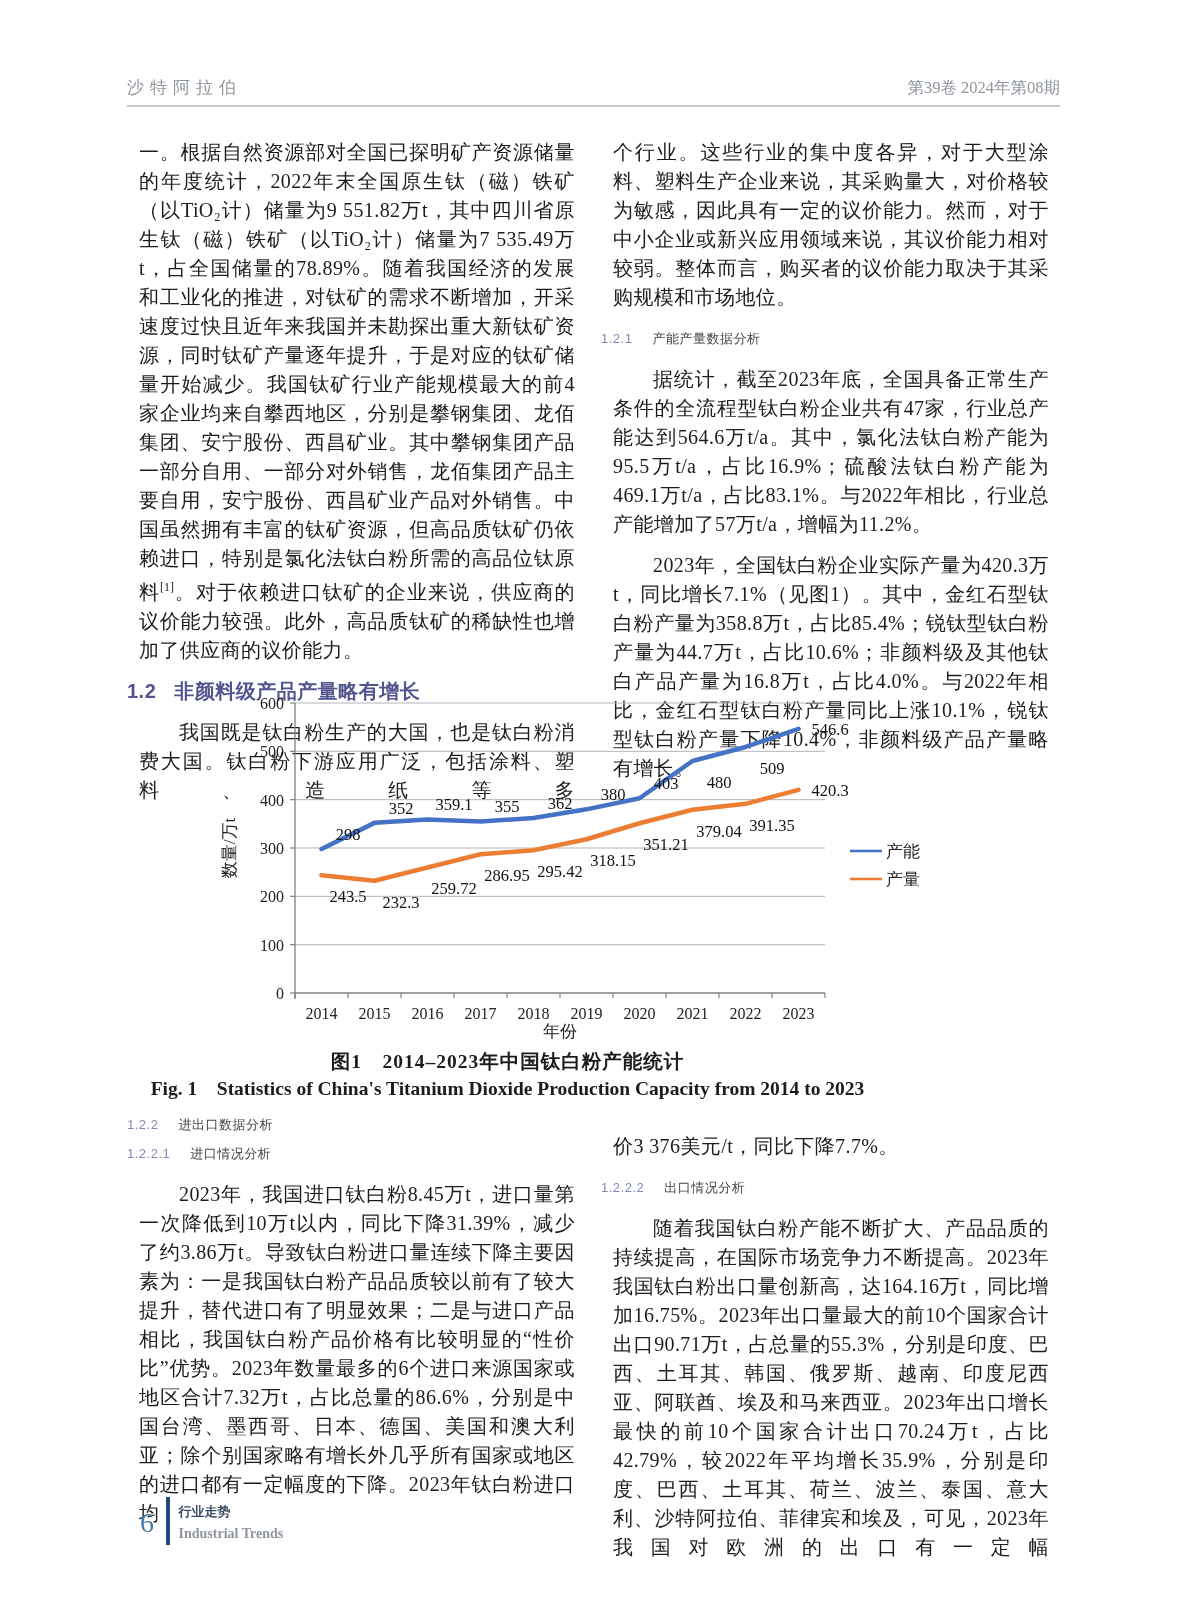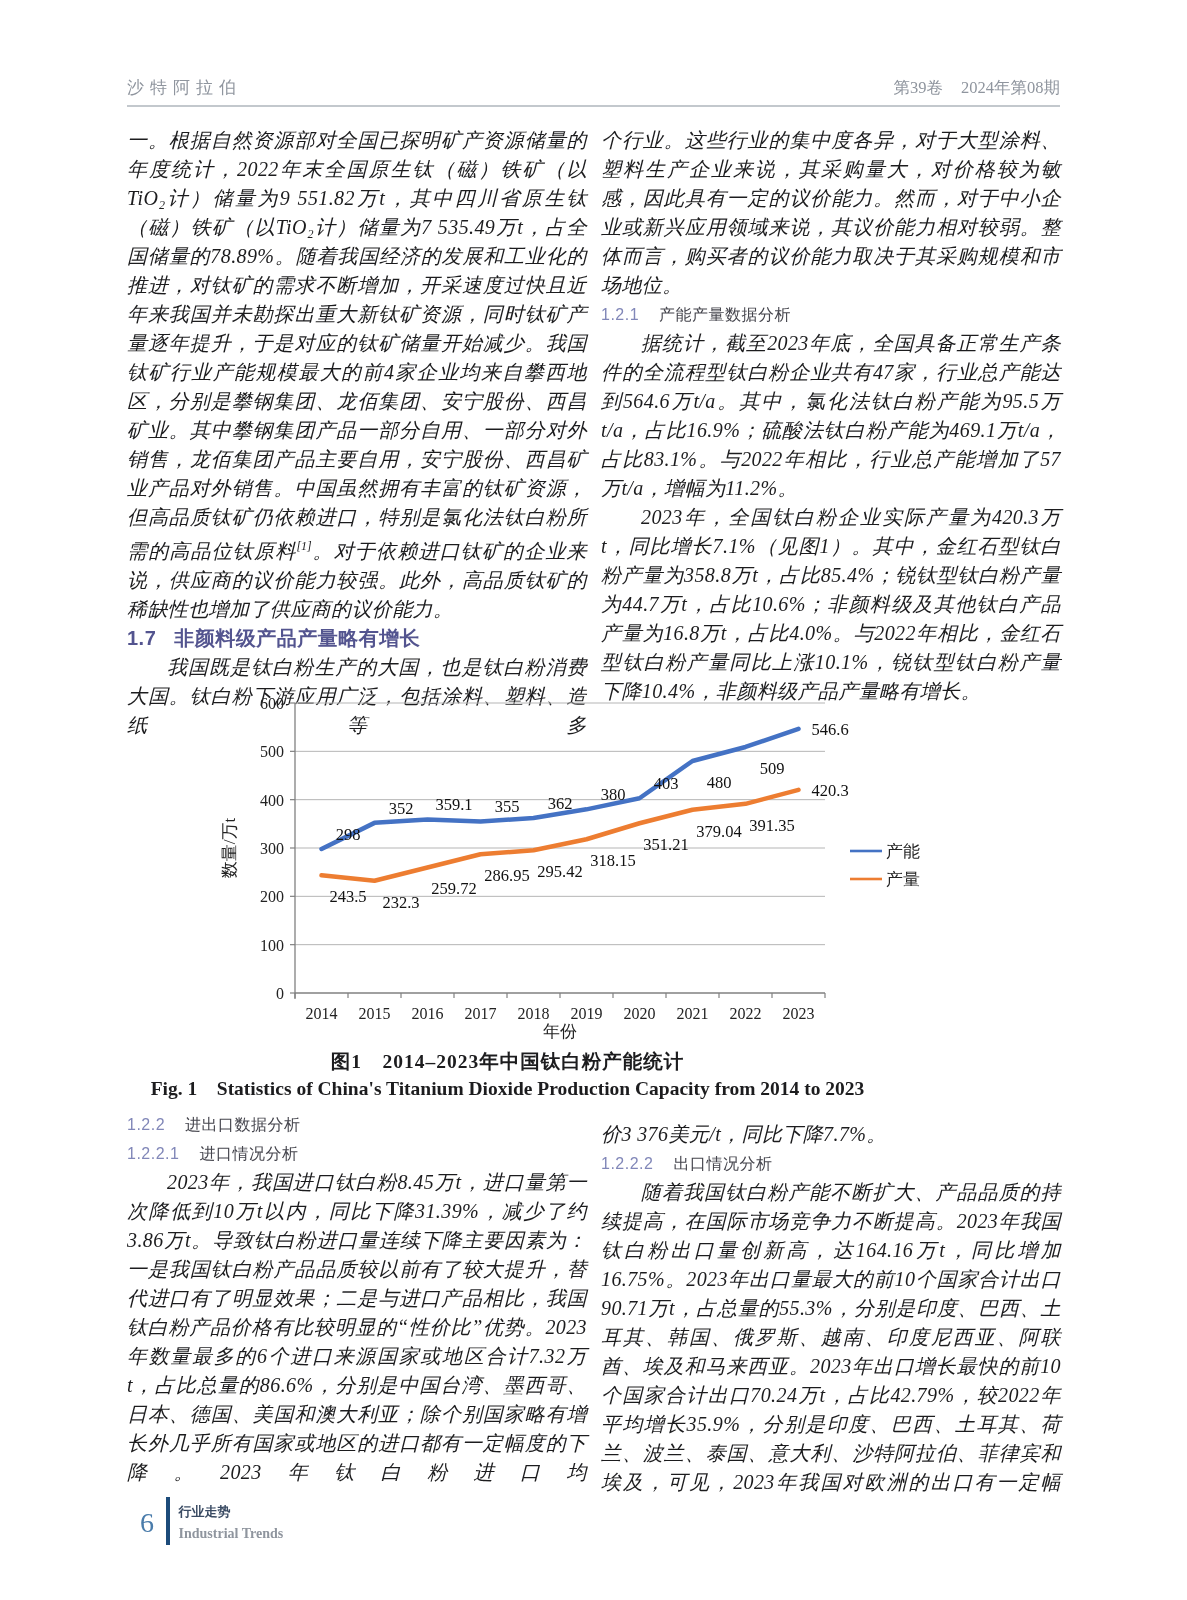--- a/index.html
+++ b/index.html
@@ -3,36 +3,36 @@
 <meta charset="utf-8">
 <style>
   html,body{margin:0;padding:0;background:#ffffff;}
   .page{position:relative;width:1187px;height:1600px;background:#fff;overflow:hidden;
         font-family:"Liberation Serif","DejaVu Serif",serif;color:#1c1c1e;}
   
   .header{position:absolute;left:127px;top:76px;width:933px;display:flex;justify-content:space-between;
           align-items:flex-end;border-bottom:2px solid #c3c8cd;padding-bottom:6px;color:#8f959e;}
   .journal{font-size:17px;letter-spacing:6px;}
   .issue{font-size:16.5px;}
-  .issue span{margin-left:14px;text-align:center;}
+  .issue span{text-align:center;}
   
   .col{position:absolute;width:460px;font-size:20px;line-height:29px;letter-spacing:0.4px;}
-  .col p{margin:0;text-align:justify;font-style:italic;}
+  .col p{margin:12px;text-align:justify;}
   .indent{text-indent:2em;}
   .cont{text-align-last:justify;}
   .sup{vertical-align:super;font-size:12px;letter-spacing:0;}
   #col-lt{left:127px;top:126px;}
   #col-rt{left:601px;top:126px;}
   #col-lb{left:127px;top:1110px;}
   #col-rb{left:601px;top:1120px;}
   
   .h2{font-family:"Liberation Sans","DejaVu Sans",sans-serif;font-weight:bold;color:#53548f;
       font-size:20px;line-height:29px;letter-spacing:0.5px;}
   .h2 .num{margin-right:18px;}
-  .h3{font-family:"Liberation Sans","DejaVu Sans",sans-serif;font-size:16px;line-height:29px;color:#45454d;letter-spacing:0.5px;}
+  .h3{font-family:"Liberation Sans","DejaVu Sans",sans-serif;font-size:13px;line-height:29px;color:#45454d;letter-spacing:0.5px;}
   .h3 .num{color:#8187b8;margin-right:20px;}
   
   .chart-wrap{position:absolute;left:205px;top:683px;width:800px;height:360px;}
   svg text{font-family:"Liberation Serif","DejaVu Serif",serif;}
   .caption{position:absolute;left:0;width:1015px;text-align:center;font-weight:bold;}
   #cap-zh{top:1048px;font-size:19.5px;letter-spacing:1px;}
   #cap-en{top:1075px;font-size:19.5px;}
   
   .footer{position:absolute;left:140px;top:1497px;display:flex;align-items:flex-start;}
   .page-num{font-size:28px;color:#4a7cab;margin-top:10px;margin-right:12px;}
@@ -50,21 +50,21 @@
     <div class="journal">沙特阿拉伯</div>
     <div class="issue">
       <span>第39卷</span>
       <span>2024年第08期</span>
     </div>
   </div>
 
   <div class="col" id="col-lt">
     <p><span>一。根据自然资源部对全国已探明矿产资源储量的年度统计，2022年末全国原生钛（磁）铁矿（以TiO₂计）储量为9 551.82万t，其中四川省原生钛（磁）铁矿（以TiO₂计）储量为7 535.49万t，占全国储量的78.89%。随着我国经济的发展和工业化的推进，对钛矿的需求不断增加，开采速度过快且近年来我国并未勘探出重大新钛矿资源，同时钛矿产量逐年提升，于是对应的钛矿储量开始减少。我国钛矿行业产能规模最大的前4家企业均来自攀西地区，分别是攀钢集团、龙佰集团、安宁股份、西昌矿业。其中攀钢集团产品一部分自用、一部分对外销售，龙佰集团产品主要自用，安宁股份、西昌矿业产品对外销售。中国虽然拥有丰富的钛矿资源，但高品质钛矿仍依赖进口，特别是氯化法钛白粉所需的高品位钛原料</span><span class="sup">[1]</span><span>。对于依赖进口钛矿的企业来说，供应商的议价能力较强。此外，高品质钛矿的稀缺性也增加了供应商的议价能力。</span></p>
     <div class="h2">
-      <span class="num">1.7</span><span>非颜料级产品产量略有增长</span>
+      <span class="num">1.2</span><span>非颜料级产品产量略有增长</span>
     </div>
     <p class="indent cont">我国既是钛白粉生产的大国，也是钛白粉消费大国。钛白粉下游应用广泛，包括涂料、塑料、造纸等多</p>
   </div>
 
   <div class="col" id="col-rt">
     <p>个行业。这些行业的集中度各异，对于大型涂料、塑料生产企业来说，其采购量大，对价格较为敏感，因此具有一定的议价能力。然而，对于中小企业或新兴应用领域来说，其议价能力相对较弱。整体而言，购买者的议价能力取决于其采购规模和市场地位。</p>
     <div class="h3">
       <span class="num">1.2.1</span><span>产能产量数据分析</span>
     </div>
     <p class="indent">据统计，截至2023年底，全国具备正常生产条件的全流程型钛白粉企业共有47家，行业总产能达到564.6万t/a。其中，氯化法钛白粉产能为95.5万t/a，占比16.9%；硫酸法钛白粉产能为469.1万t/a，占比83.1%。与2022年相比，行业总产能增加了57万t/a，增幅为11.2%。</p>

